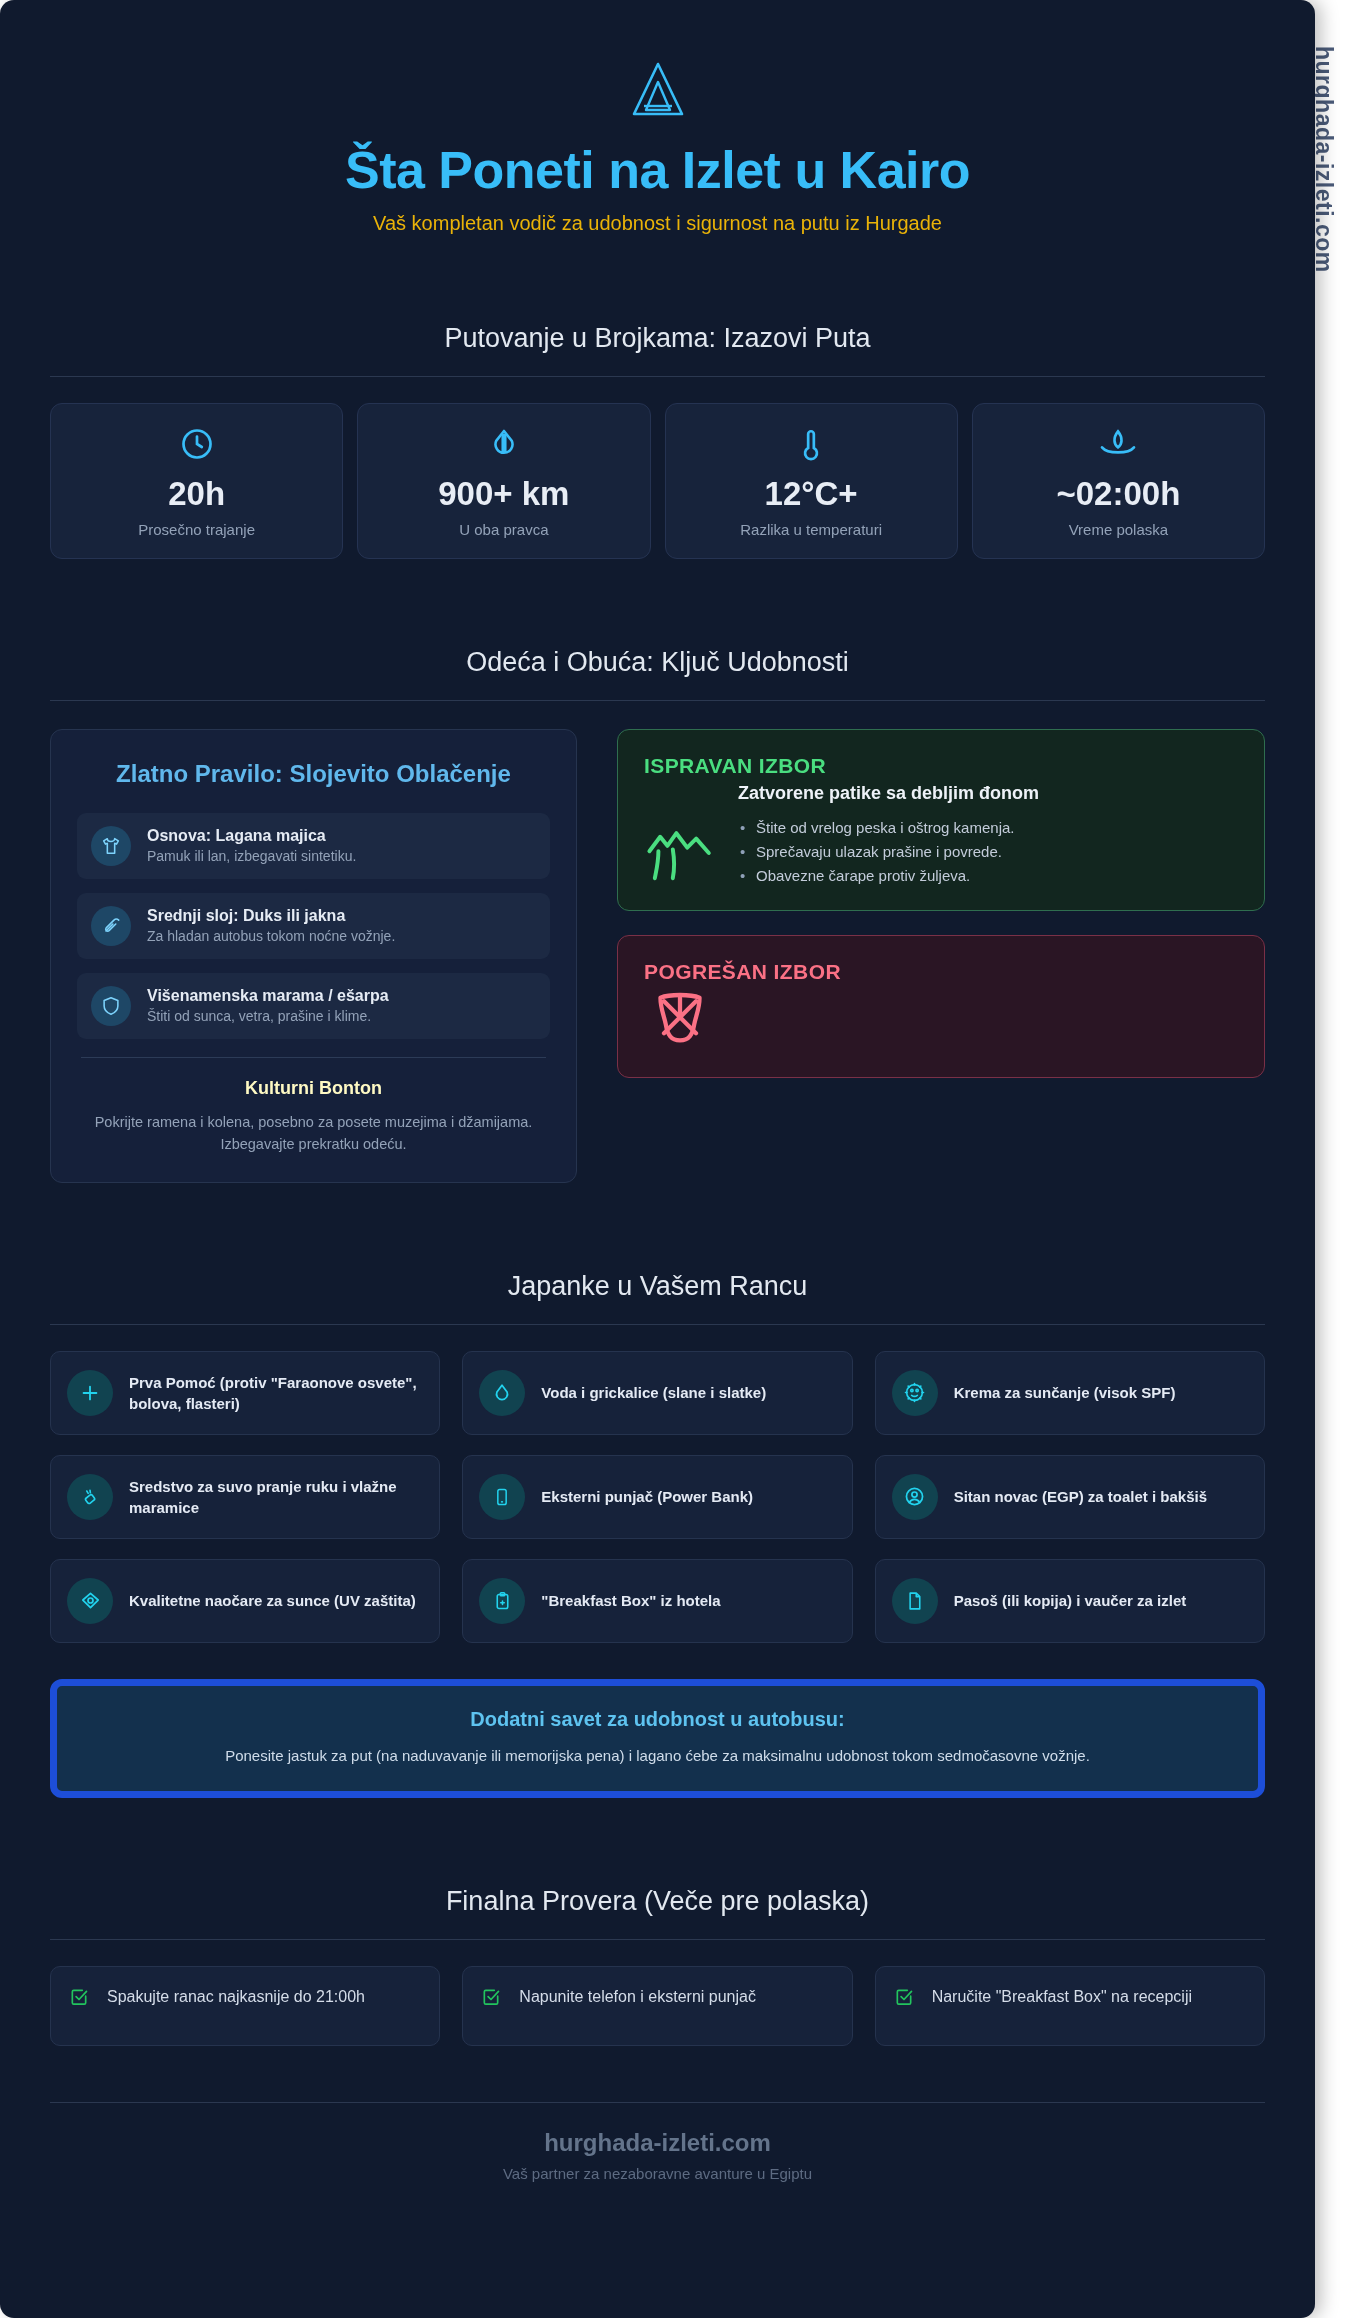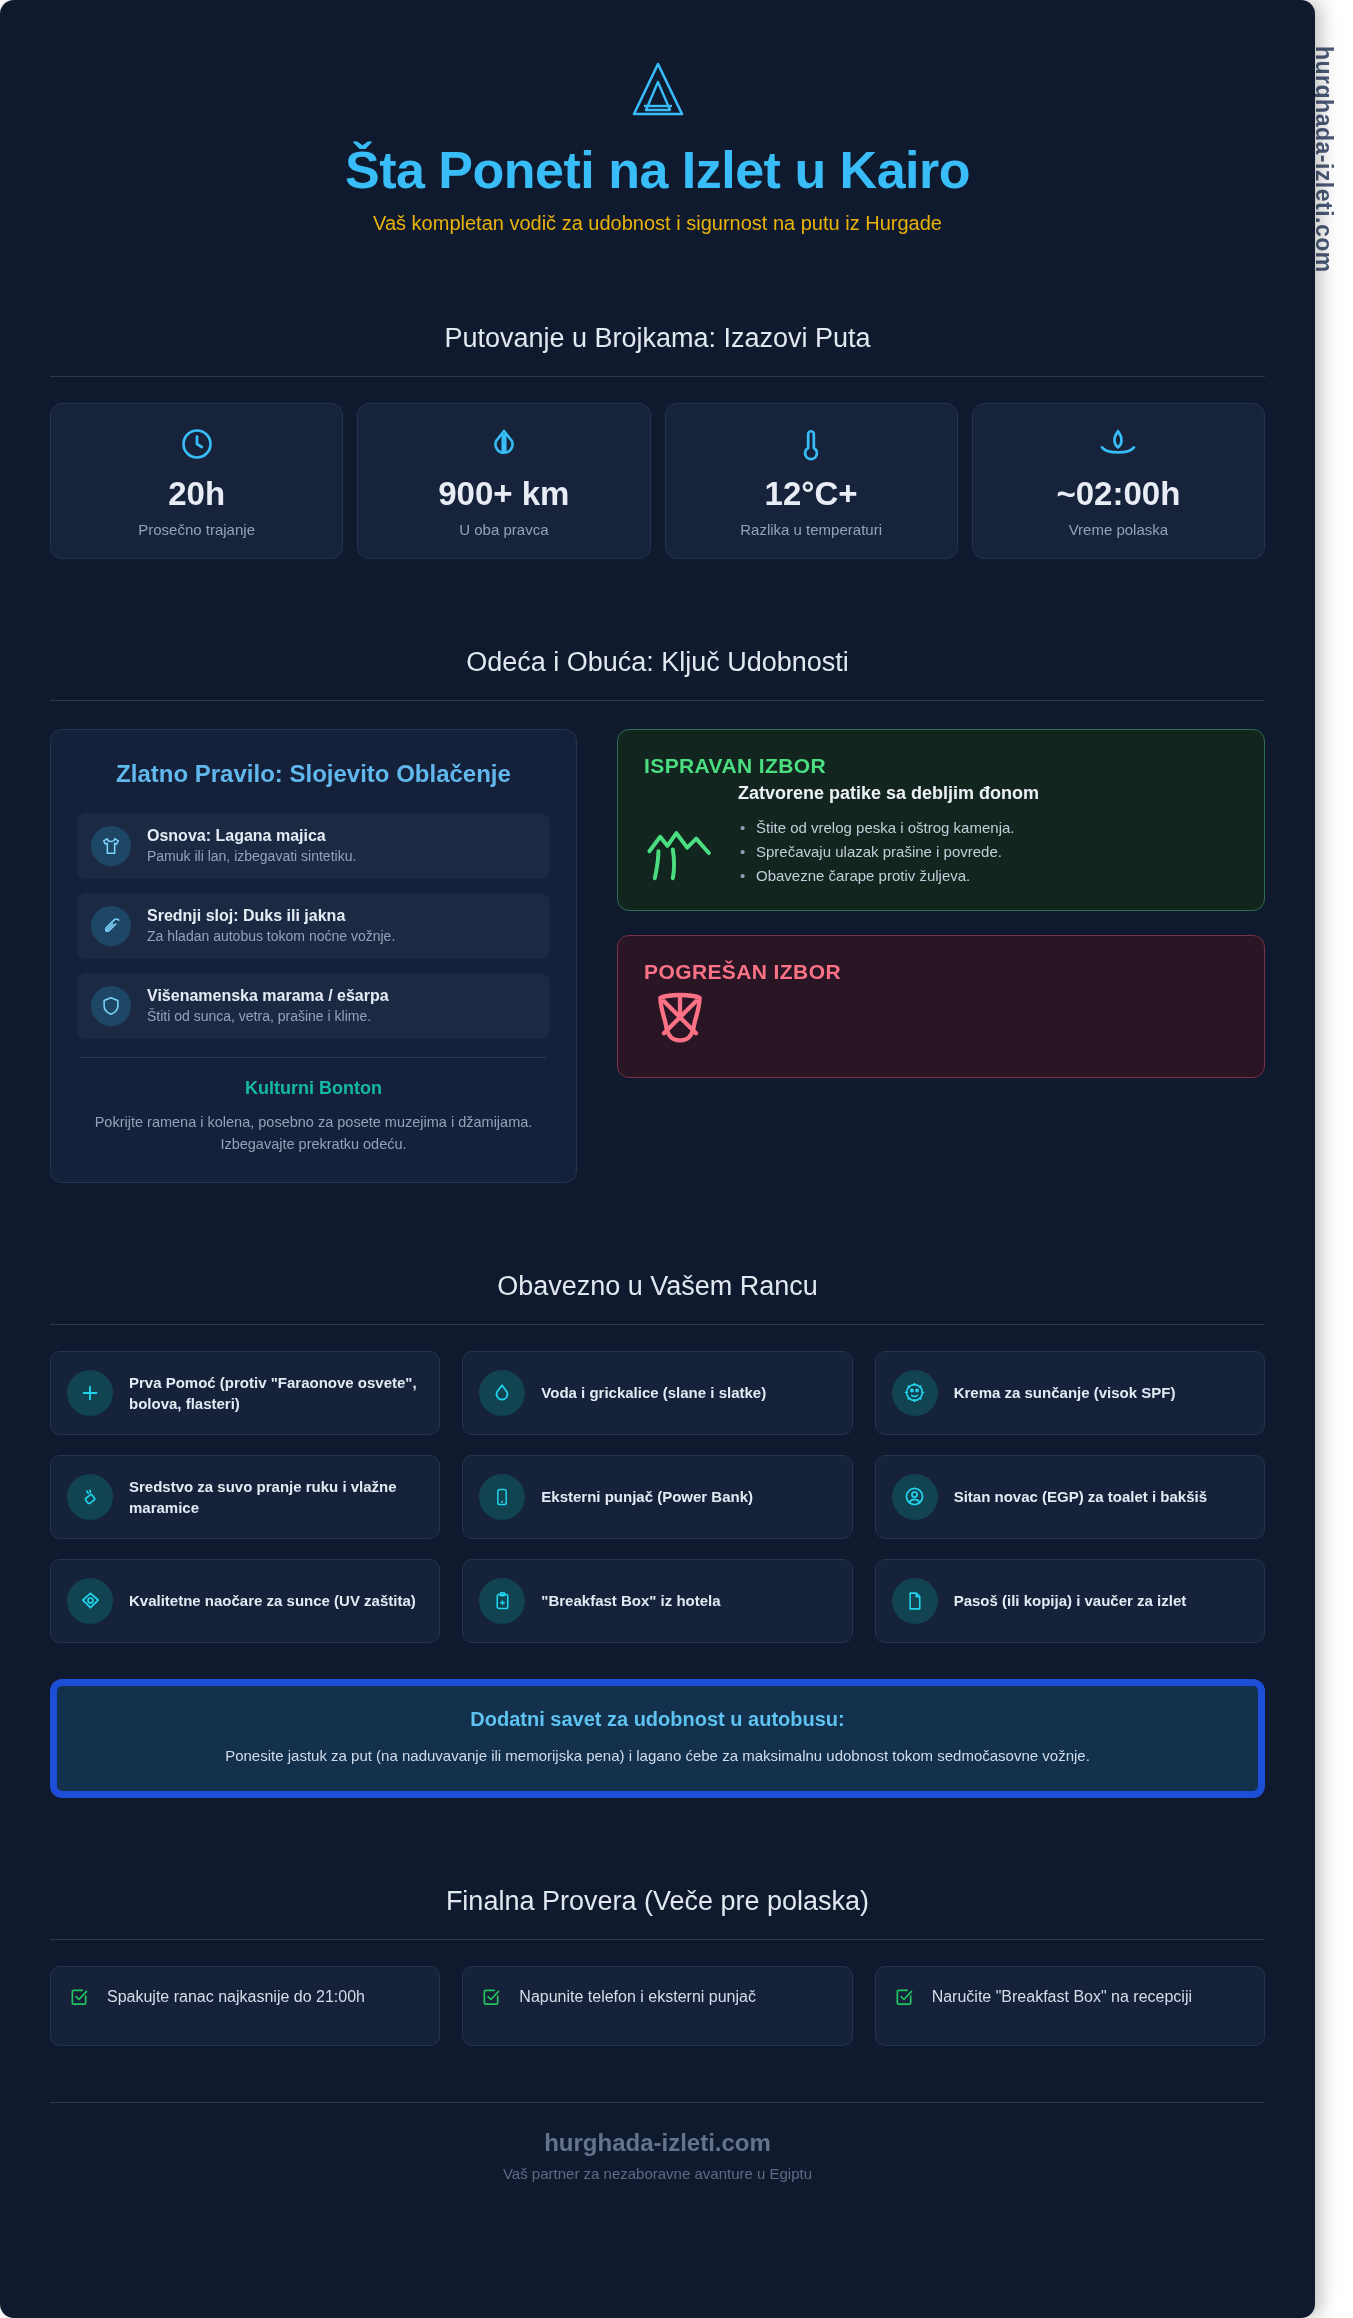--- a/index.html
+++ b/index.html
@@ -152,21 +152,21 @@
   }
   .panel-divider {
     height: 1px;
     background: #2c3b57;
     margin: 18px 4px 20px 4px;
   }
   .bonton-title {
     text-align: center;
     font-size: 18px;
     font-weight: 700;
-    color: #14b8a6;
+    color: #fef9c3;
   }
   .bonton-txt {
     text-align: center;
     font-size: 14.5px;
     color: #93a2b8;
     margin-top: 12px;
     line-height: 1.55;
     padding: 0 4px;
   }
 
@@ -473,21 +473,21 @@
                   <path d="M11 8 L29 26"></path>
                   <path d="M29 8 L11 26"></path>
                 </svg>
               </div>
             </div>
           </div>
 
         </div>
       </div>
 
-      <h2 class="section-head">Obavezno u Vašem Rancu</h2>
+      <h2 class="section-head">Japanke u Vašem Rancu</h2>
       <div class="section-rule"></div>
 
       <div class="essentials">
 
         <div class="ess">
           <div class="ess-icon">
             <svg width="22" height="22" viewBox="0 0 24 24" fill="none" stroke="#22d3ee" stroke-width="2" stroke-linecap="round">
                 <path d="M12 5v14M5 12h14"></path>
               </svg>
           </div>

